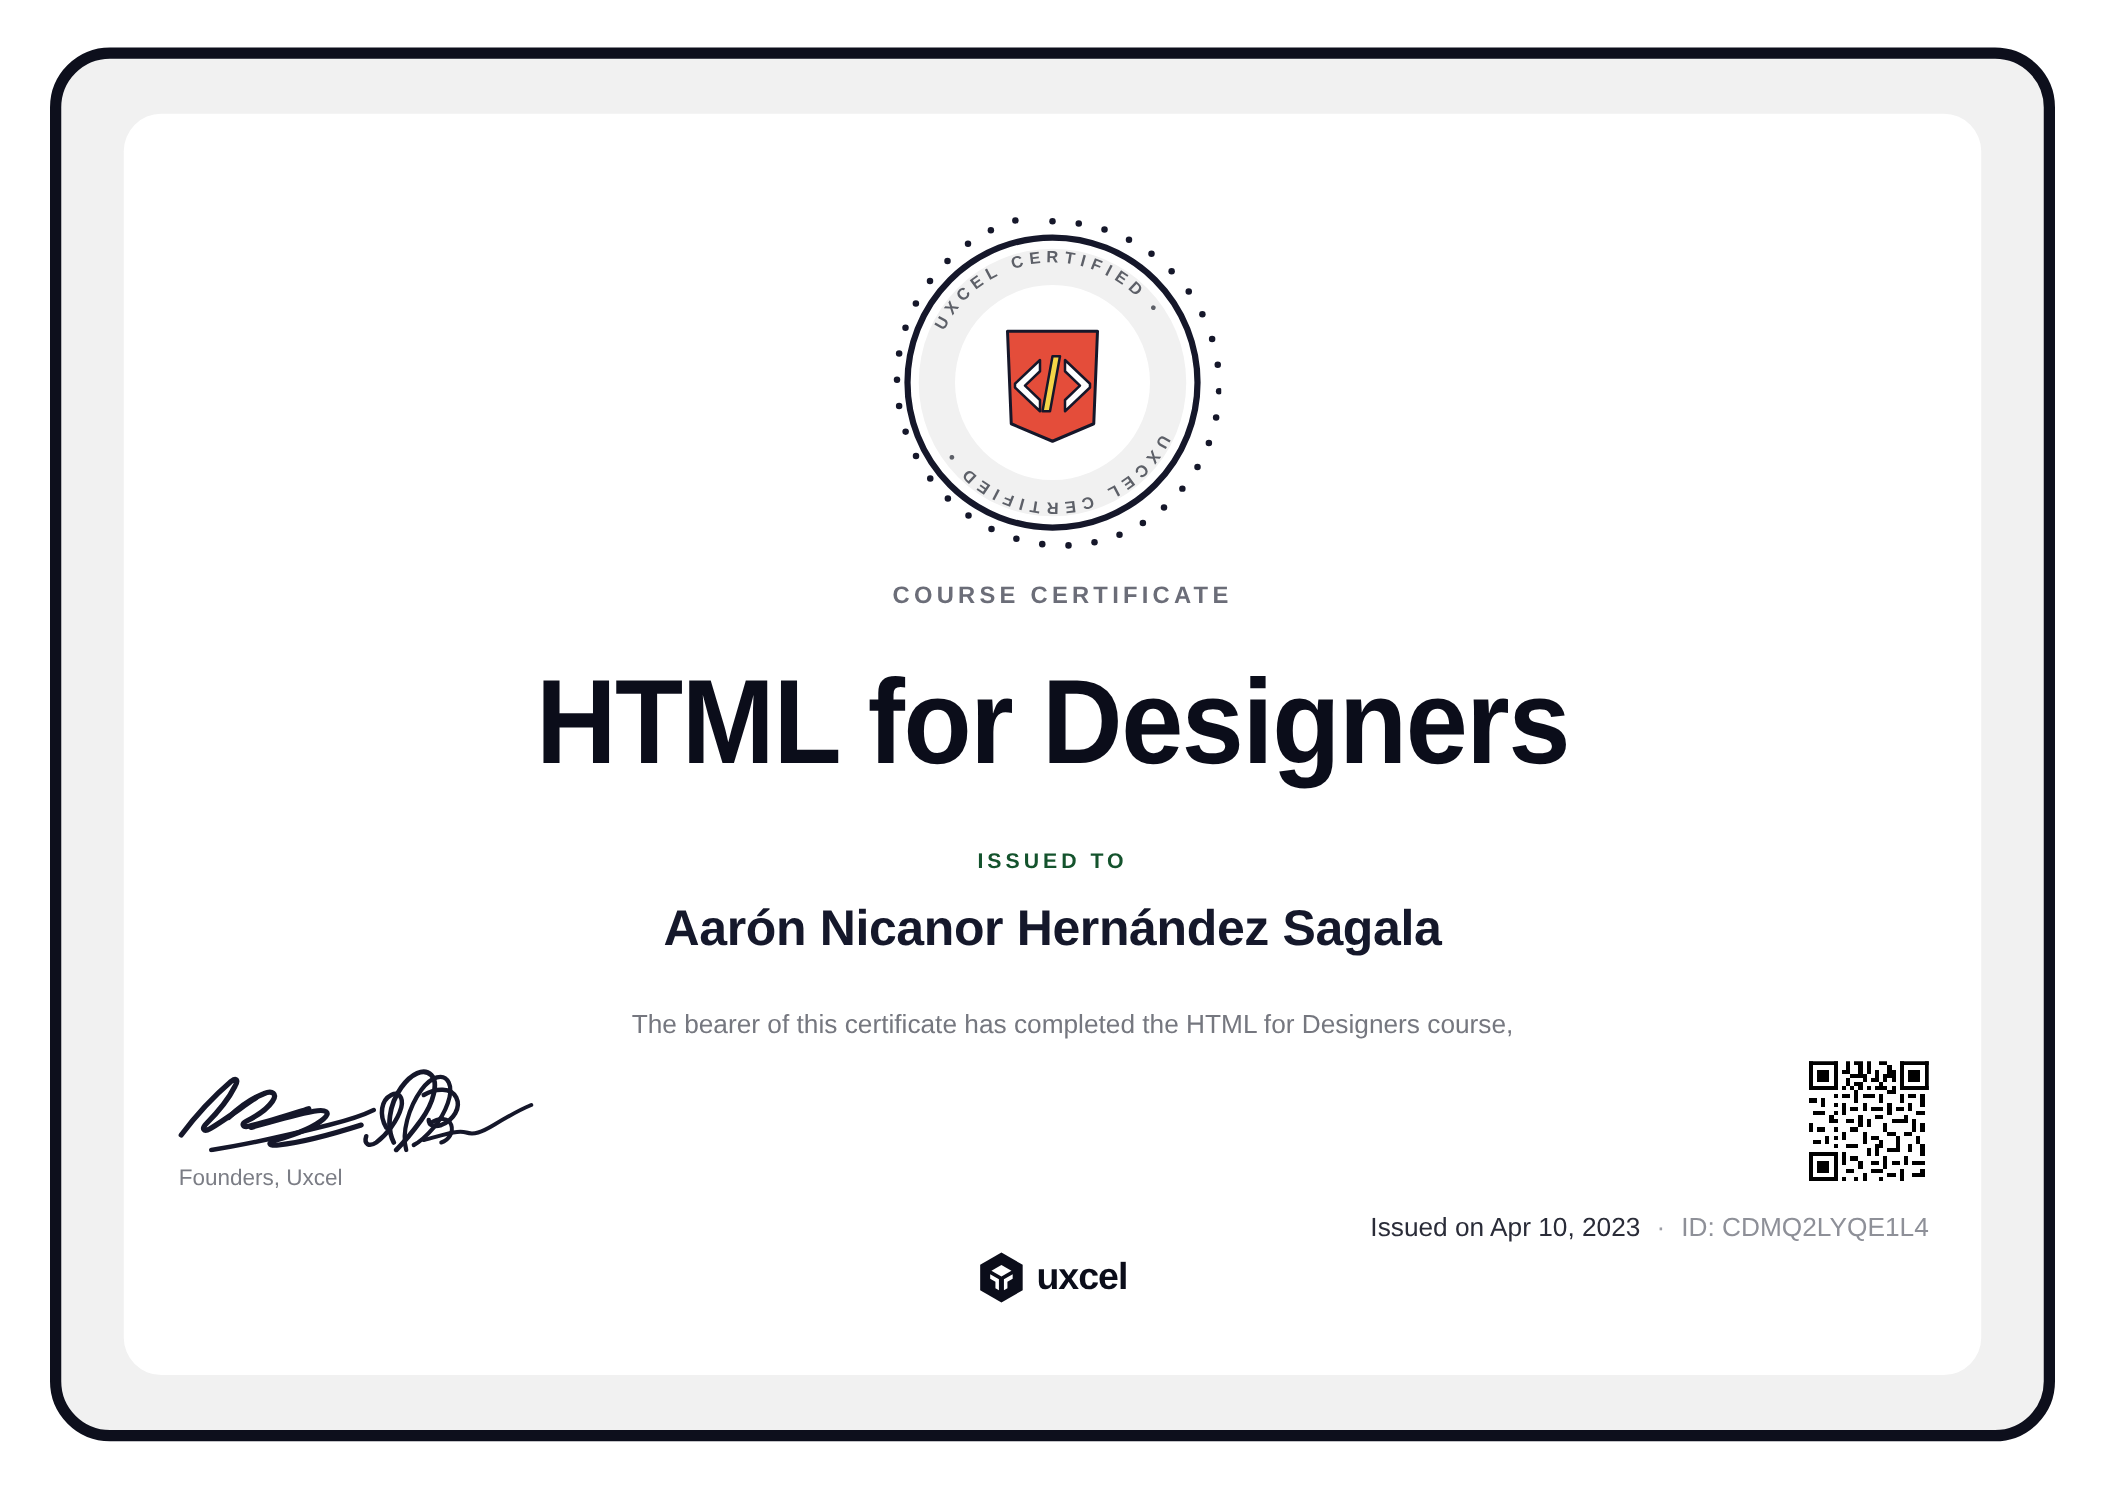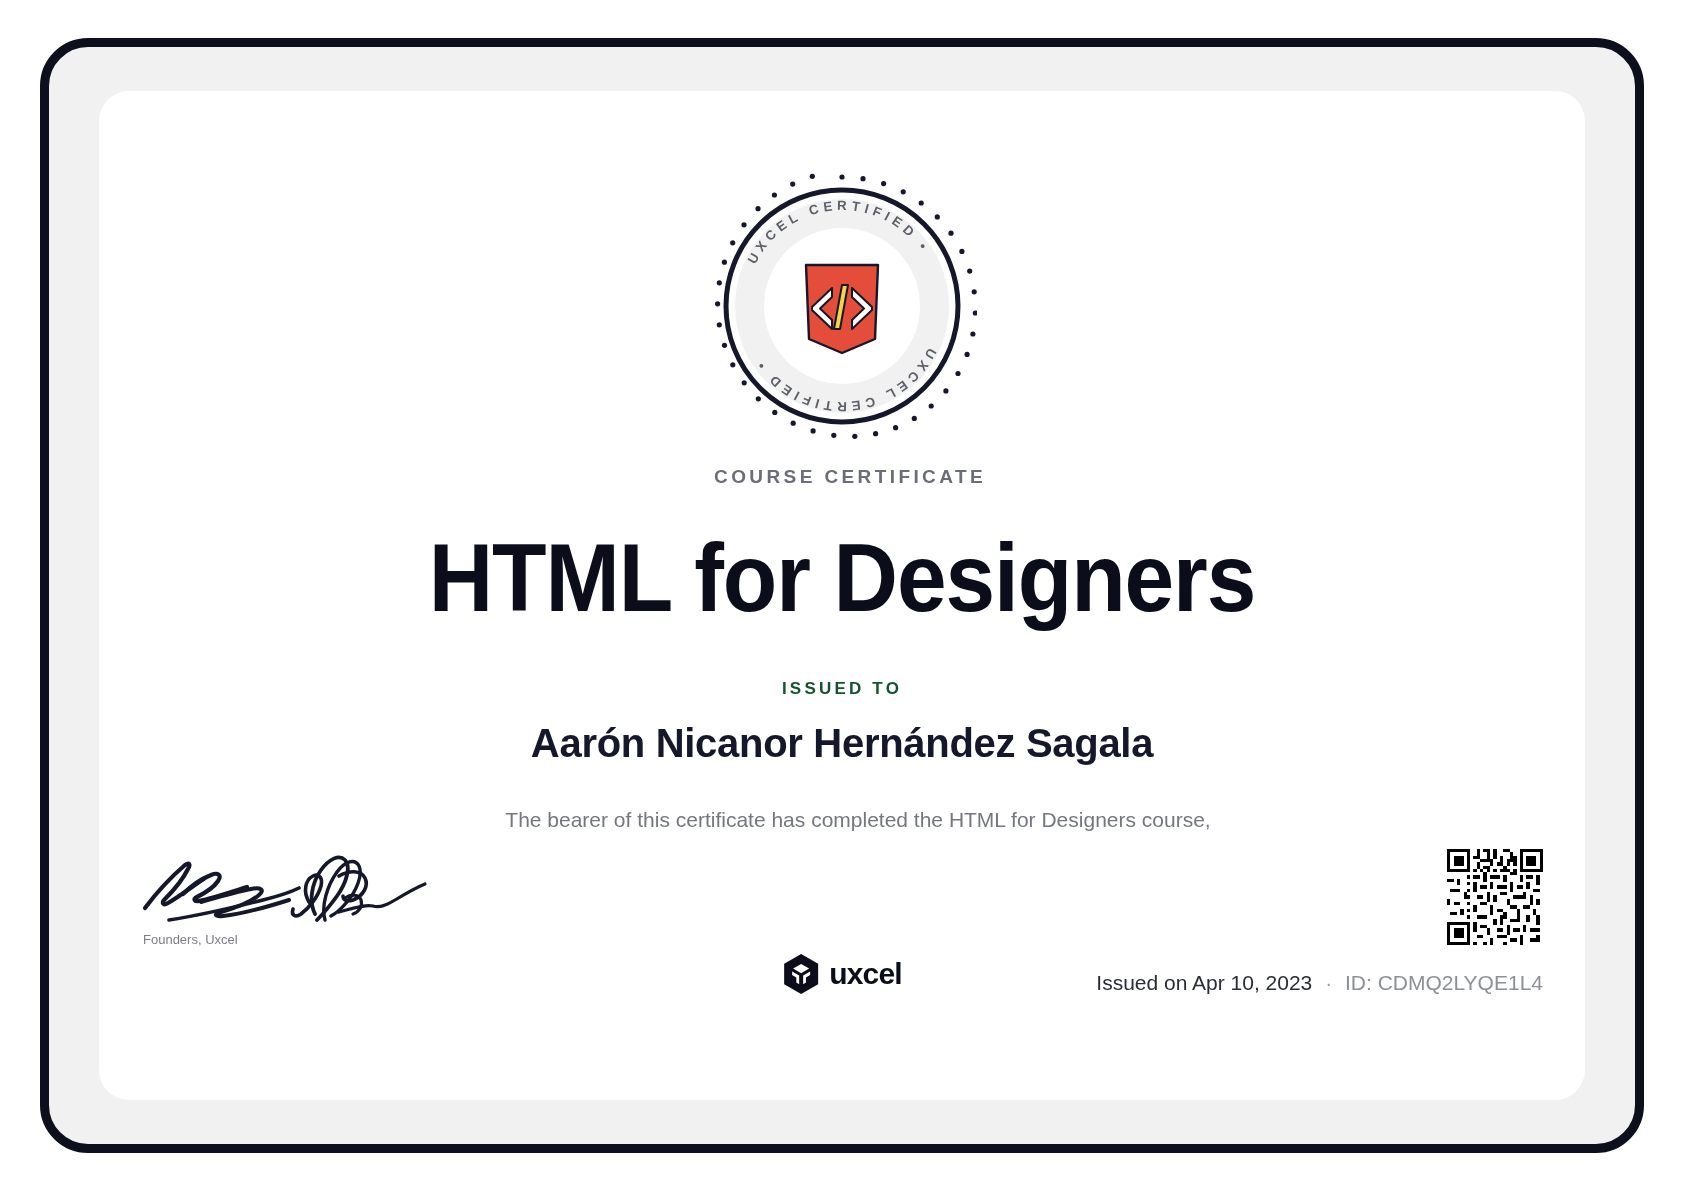--- a/index.html
+++ b/index.html
@@ -105,30 +105,30 @@
     position: absolute;
     left: 40px;
     top: 745px;
     width: 330px;
   }
   #signatures-svg { display:block; width: 300px; height: 86px; }
 
   #founders-caption {
     margin-top: 10px;
     margin-left: 4px;
-    font-size: 13px;
+    font-size: 18px;
     color: #7b7d85;
     font-weight: 400;
   }
 
   #brand-logo {
     position: absolute;
     left: 50%;
     transform: translateX(-50%);
-    top: 862px;
+    top: 910px;
     display: flex;
     align-items: center;
     gap: 9px;
   }
   #brand-mark { display:block; width: 38px; height: 42px; }
   #brand-wordmark {
     font-size: 30px;
     font-weight: 700;
     letter-spacing: -0.8px;
     color: #0b0d1a;

